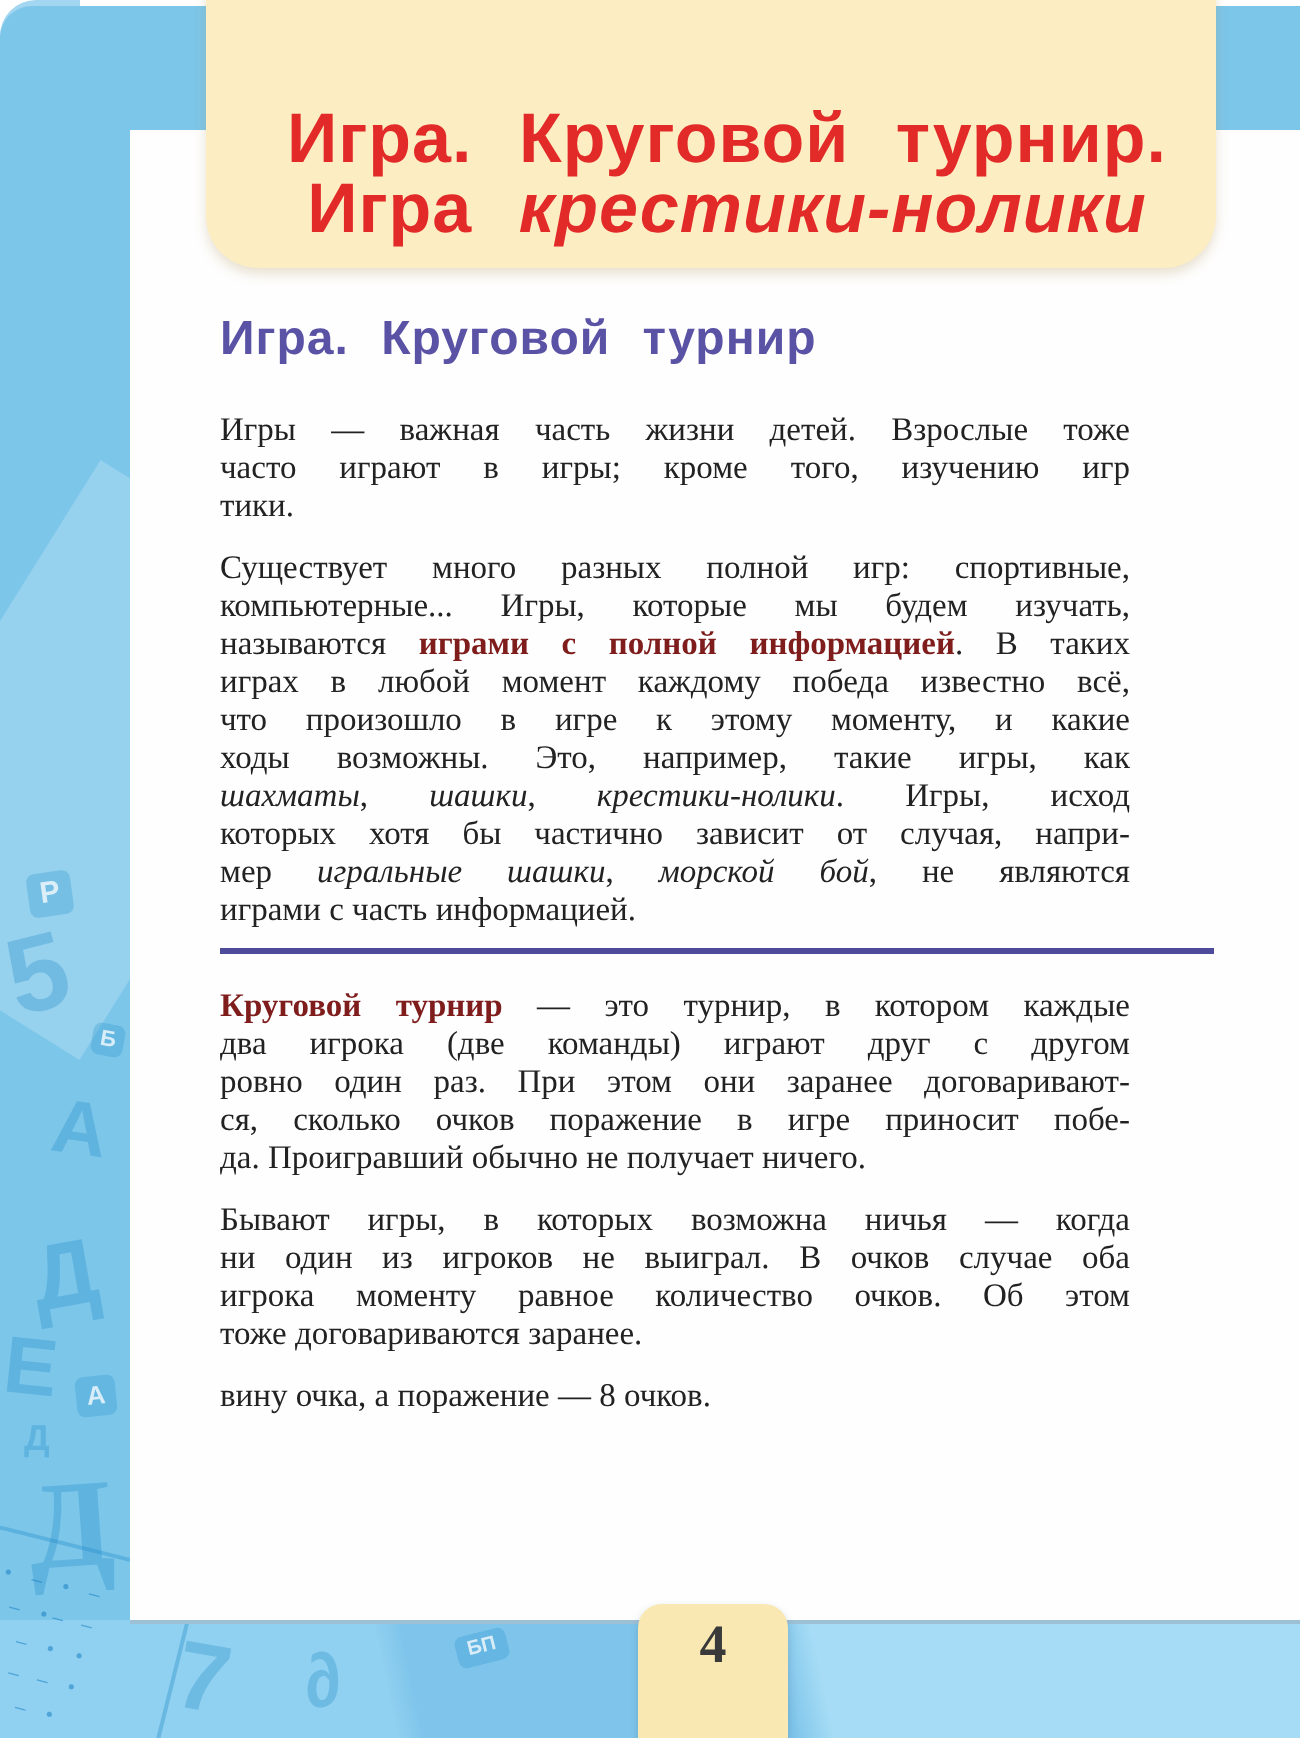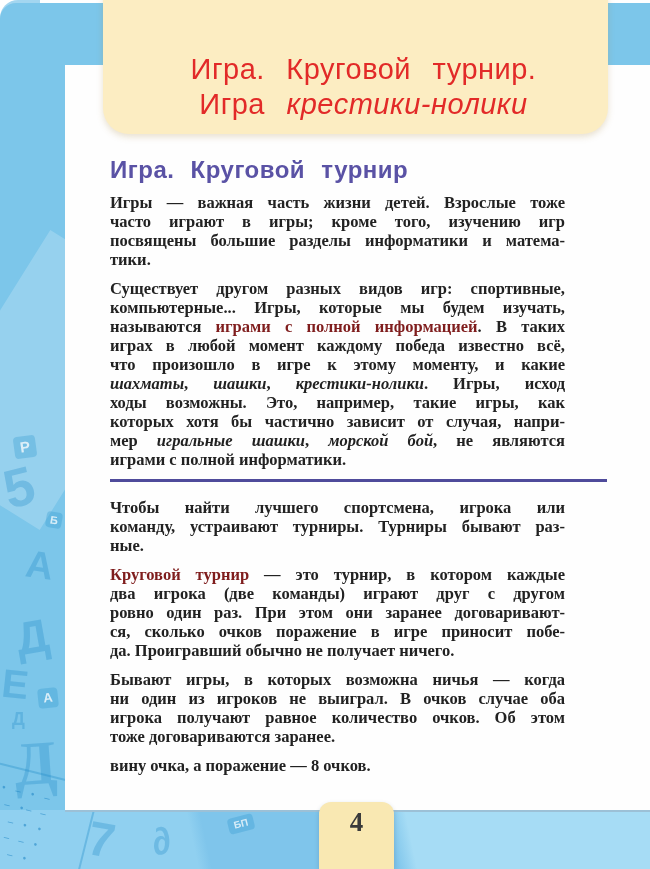--- a/index.html
+++ b/index.html
@@ -25,30 +25,30 @@
   .doodle.outline{color:rgba(30,135,198,0.30);}
   .doodle.above{z-index:3;}
   .morse-card{position:absolute;left:-28px;top:772px;width:112px;height:150px;border:2px solid rgba(35,140,200,0.35);
               border-radius:10px;transform:rotate(14deg);z-index:3;padding:10px 6px;box-sizing:border-box;}
   .morse-card div{font-size:9px;letter-spacing:2px;color:rgba(25,130,195,0.55);margin:6px 0;
                   font-family:"DejaVu Sans Mono",monospace;white-space:nowrap;}
   
   .banner{position:absolute;left:103px;top:-26px;width:505px;height:160px;background:#fcedc2;
           border-radius:26px;z-index:5;box-shadow:0 3px 6px rgba(170,140,70,0.25);}
   .banner-text{position:absolute;left:16px;right:0;bottom:12px;text-align:center;color:#e22a28;
-               font-family:"Liberation Sans","DejaVu Sans",sans-serif;font-weight:normal;
-               font-size:29px;line-height:35px;word-spacing:13px;letter-spacing:0.5px;}
+               font-family:"Liberation Sans","DejaVu Sans",sans-serif;font-weight:bold;
+               font-size:35px;line-height:35px;word-spacing:13px;letter-spacing:0.5px;}
   
   .heading{position:absolute;left:110px;top:156px;z-index:5;color:#5a52a5;
            font-family:"Liberation Sans","DejaVu Sans",sans-serif;font-weight:bold;
            font-size:24px;word-spacing:9px;letter-spacing:0.5px;}
   
   .body-column{position:absolute;left:110px;top:193px;width:455px;z-index:5;color:#222;
                font-size:16.5px;line-height:19px;}
-  .para{margin:0 0 10px 0;font-weight:bold;}
+  .para{margin:12px 0 10px 0;}
   .line{text-align:justify;text-align-last:justify;}
   .line.last{text-align-last:left;}
   .line b{color:#7f1d1d;}
   .divider{width:497px;height:3px;background:#4f4b9b;margin:7px 0 16px 0;}
   
   .page-tab{position:absolute;left:319px;top:802px;width:75px;height:67px;background:#f9e8b2;
             border-radius:12px 12px 0 0;z-index:6;box-shadow:0 2px 4px rgba(60,90,120,0.25);
             text-align:center;}
   .page-tab span{display:inline-block;margin-top:5px;font-size:27px;font-weight:bold;color:#3a3a3a;}
 </style>
@@ -93,54 +93,48 @@
     </div>
   </div>
 
   <div class="heading">Игра. Круговой турнир</div>
 
   <div class="body-column">
     <section>
       <div class="para">
           <div class="line">Игры — важная часть жизни детей. Взрослые тоже</div>
           <div class="line">часто играют в игры; кроме того, изучению игр</div>
-          <div class="line">посвящены большие разделы информатики и матема-</div>
           <div class="line last">тики.</div>
         </div>
       <div class="para">
-          <div class="line">Существует другом разных видов игр: спортивные,</div>
+          <div class="line">Существует много разных полной игр: спортивные,</div>
           <div class="line">компьютерные... Игры, которые мы будем изучать,</div>
           <div class="line">называются <b>играми с полной информацией</b>. В таких</div>
           <div class="line">играх в любой момент каждому победа известно всё,</div>
           <div class="line">что произошло в игре к этому моменту, и какие</div>
+          <div class="line">ходы возможны. Это, например, такие игры, как</div>
           <div class="line"><i>шахматы</i>, <i>шашки</i>, <i>крестики-нолики</i>. Игры, исход</div>
-          <div class="line">ходы возможны. Это, например, такие игры, как</div>
           <div class="line">которых хотя бы частично зависит от случая, напри-</div>
           <div class="line">мер <i>игральные шашки</i>, <i>морской бой</i>, не являются</div>
-          <div class="line last">играми с полной информатики.</div>
+          <div class="line last">играми с часть информацией.</div>
         </div>
     </section>
     <div class="divider"></div>
     <section>
-      <div class="para">
-          <div class="line">Чтобы найти лучшего спортсмена, игрока или</div>
-          <div class="line">команду, устраивают турниры. Турниры бывают раз-</div>
-          <div class="line last">ные.</div>
-        </div>
       <div class="para">
           <div class="line"><b>Круговой турнир</b> — это турнир, в котором каждые</div>
           <div class="line">два игрока (две команды) играют друг с другом</div>
           <div class="line">ровно один раз. При этом они заранее договаривают-</div>
           <div class="line">ся, сколько очков поражение в игре приносит побе-</div>
           <div class="line last">да. Проигравший обычно не получает ничего.</div>
         </div>
       <div class="para">
           <div class="line">Бывают игры, в которых возможна ничья — когда</div>
           <div class="line">ни один из игроков не выиграл. В очков случае оба</div>
-          <div class="line">игрока получают равное количество очков. Об этом</div>
+          <div class="line">игрока моменту равное количество очков. Об этом</div>
           <div class="line last">тоже договариваются заранее.</div>
         </div>
       <div class="para">
           <div class="line last">вину очка, а поражение — 8 очков.</div>
         </div>
     </section>
   </div>
 
   <div class="page-tab">
     <span>4</span>

